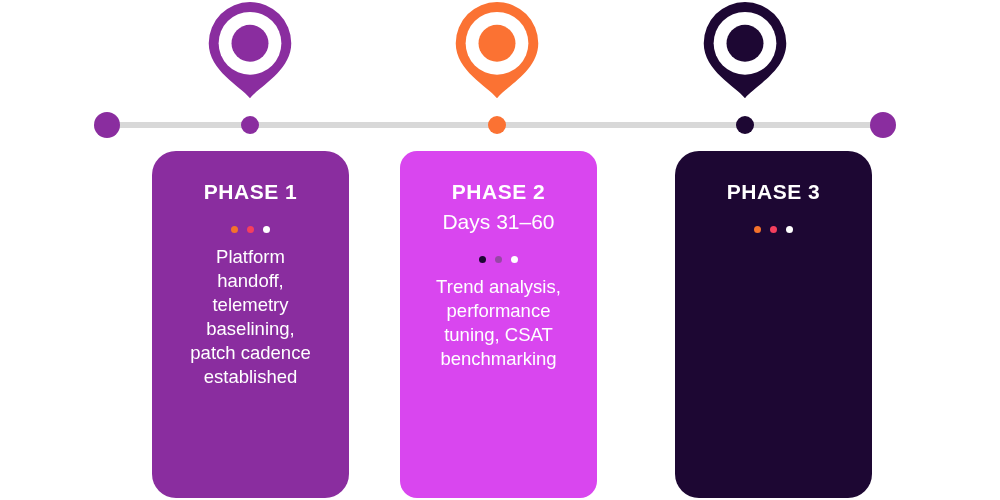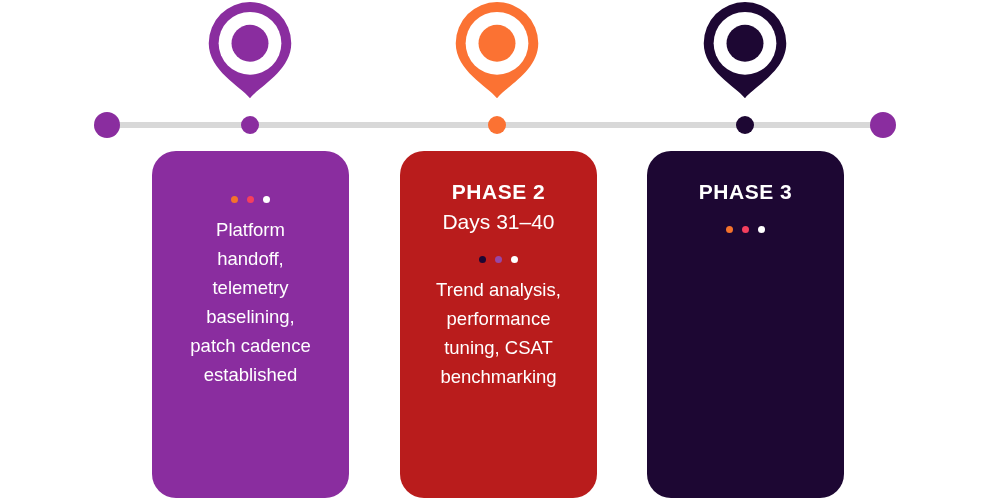--- a/index.html
+++ b/index.html
@@ -51,21 +51,21 @@
     top: 151px;
     width: 197px; height: 347px;
     border-radius: 24px;
     box-sizing: border-box;
     padding: 26px 16px 0;
     color: #ffffff;
     text-align: center;
   }
   .card.c1 { left: 152px; }
   .card.c2 { left: 400px; }
-  .card.c3 { left: 647px; }
+  .card.c3 { left: 675px; }
   .card-title {
     font-size: 21px;
     font-weight: 700;
     line-height: 30px;
     letter-spacing: 0.5px;
   }
   .card-subtitle {
     font-size: 21px;
     font-weight: 400;
     line-height: 30px;
@@ -78,21 +78,21 @@
     margin: 18px 0 12px;
     height: 8px;
   }
   .mini-dot {
     width: 7px; height: 7px;
     border-radius: 50%;
     display: inline-block;
   }
   .card-body {
     font-size: 18.5px;
-    line-height: 29px;
+    line-height: 24px;
     white-space: pre-line;
   }
 </style>
 </head>
 <body>
 
 <div class="canvas">
 
   <div class="timeline-line" style="background-color: rgb(216, 216, 216);"></div>
   <div class="end-dot left" style="background-color: rgb(138, 45, 159);"></div>
@@ -117,36 +117,37 @@
   </div>
   <div class="pin p3">
     <svg viewBox="0 0 100 114" xmlns="http://www.w3.org/2000/svg" aria-hidden="true">
       <path d="M50 112 C 39 98 2 80 2 48 A 48 48 0 1 1 98 48 C 98 80 61 98 50 112 Z" fill="#1d0733"></path>
       <circle cx="50" cy="48" r="36.5" fill="#ffffff"></circle>
       <circle cx="50" cy="48" r="21.5" fill="#1d0733"></circle>
     </svg>
   </div>
 
   <div class="card c1" style="background-color: rgb(138, 45, 159);">
+    <div class="card-title">PHASE 1</div>
     <div class="mini-dots">
       <span class="mini-dot" style="background-color: rgb(244, 114, 43);"></span>
       <span class="mini-dot" style="background-color: rgb(244, 63, 94);"></span>
       <span class="mini-dot" style="background-color: rgb(255, 255, 255);"></span>
     </div>
     <div class="card-body">Platform
 handoff,
 telemetry
 baselining,
 patch cadence
 established</div>
   </div>
 
-  <div class="card c2" style="background-color: #b91c1c;">
+  <div class="card c2" style="background-color: #d946ef; border-radius: 17px;">
     <div class="card-title">PHASE 2</div>
-    <div class="card-subtitle">Days 31–40</div>
+    <div class="card-subtitle">Days 31–60</div>
     <div class="mini-dots">
       <span class="mini-dot" style="background-color: rgb(29, 7, 51);"></span>
       <span class="mini-dot" style="background-color: rgb(151, 71, 166);"></span>
       <span class="mini-dot" style="background-color: rgb(255, 255, 255);"></span>
     </div>
     <div class="card-body">Trend analysis,
 performance
 tuning, CSAT
 benchmarking</div>
   </div>

